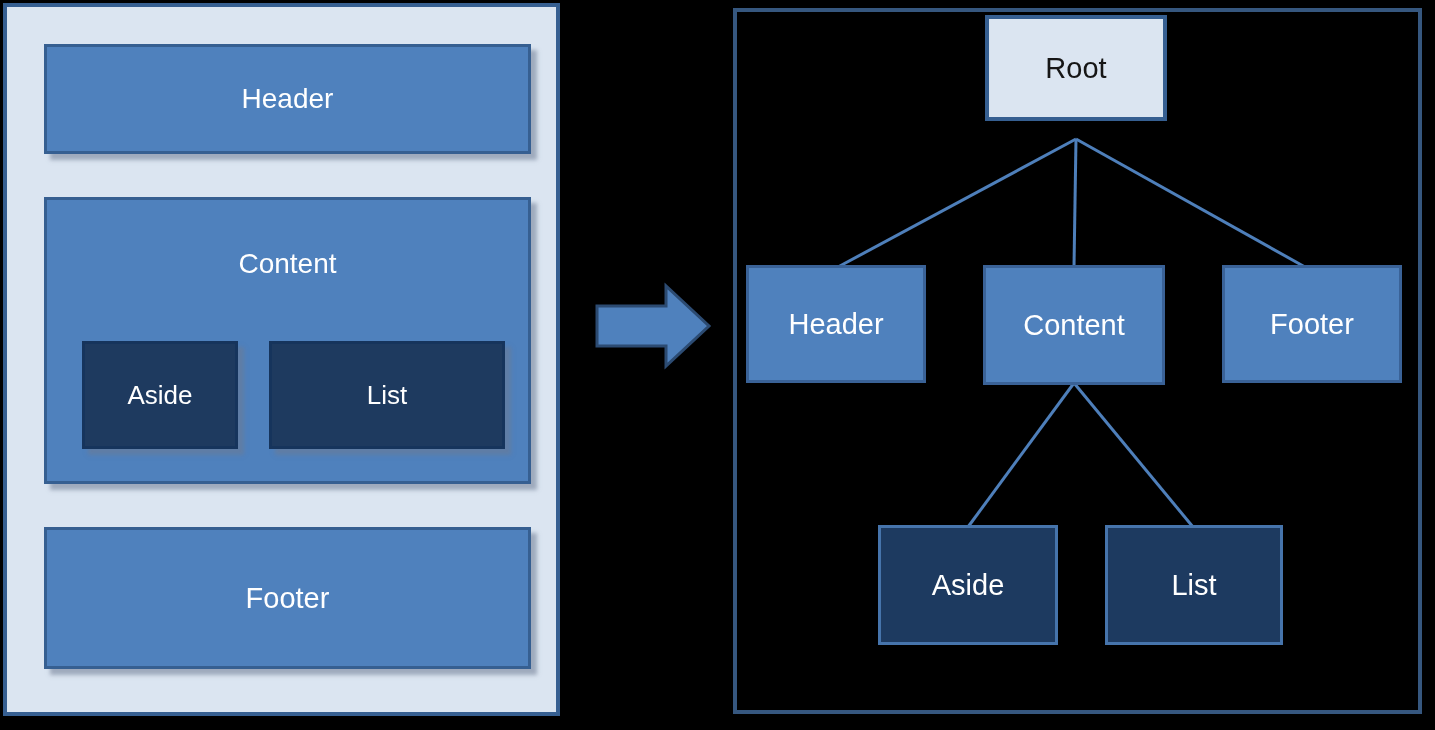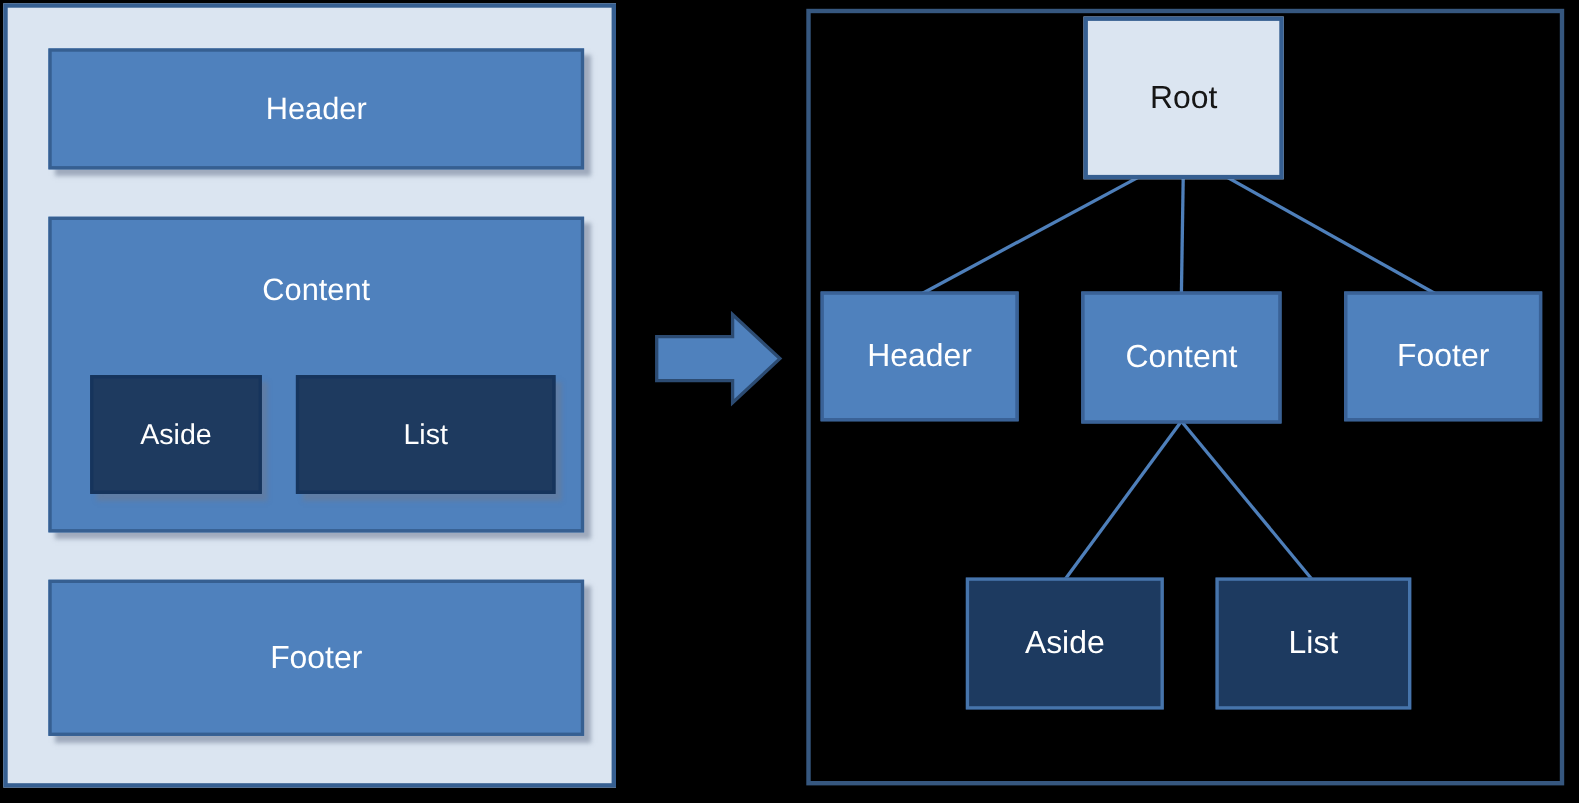--- a/index.html
+++ b/index.html
@@ -52,21 +52,21 @@
   }
   .edges-svg { left: 0; top: 0; width: 1435px; height: 730px; pointer-events: none; }
   .edge { stroke: #4e7fba; stroke-width: 3; fill: none; }
 
   .tree-node {
     position: absolute; box-sizing: border-box;
     display: flex; align-items: center; justify-content: center;
     font-size: 29px;
   }
   .tree-node.root {
-    left: 985px; top: 15px; width: 182px; height: 148px;
+    left: 985px; top: 15px; width: 182px; height: 106px;
     background: #dbe5f1; border: 4px solid #365f91; color: #161616;
   }
   .tree-node.mid {
     background: #4f81bd; border: 3px solid #3a6297; color: #ffffff;
   }
   .tree-node.dark {
     background: #1d3a60; border: 3px solid #4674ab; color: #ffffff;
   }
   .rp-header  { left: 746px;  top: 265px; width: 180px; height: 118px; }
   .rp-content { left: 983px;  top: 265px; width: 182px; height: 120px; }

